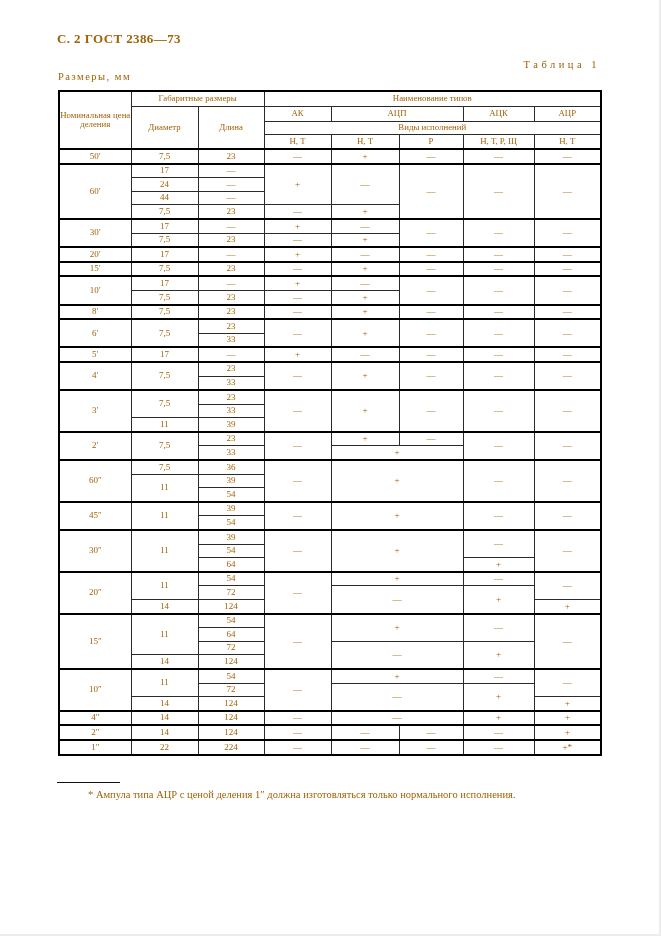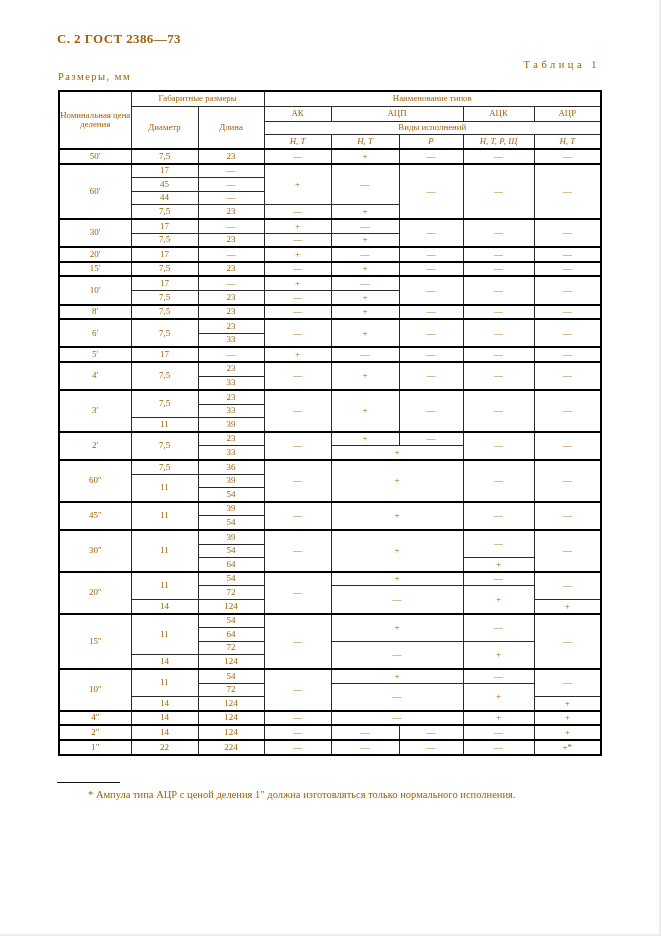--- a/index.html
+++ b/index.html
@@ -57,21 +57,21 @@
     text-align: center;
     vertical-align: middle;
     padding: 0;
     line-height: 1.05;
     overflow: hidden;
   }
   
   tr.h1 td { height: 14px; }
   tr.h2 td { height: 14px; }
   tr.h3 td { height: 12px; }
-  tr.h4 td { height: 13px; font-style: italic; }
+  tr.h4 td { height: 13px; }
   table.gost td.hd { font-size: 8.8px; }
   td.nominal-hd { line-height: 1.25; }
   
   tbody.body-rows td { height: 12.6px; }
   
   table.gost td.bt { border-top: 2px solid #000; }
   .legend {
     position: absolute;
     left: 88px;
     top: 751px;
@@ -155,21 +155,21 @@
           <td rowspan="4" class="bt">60′</td>
           <td class="bt">17</td>
           <td class="bt">—</td>
           <td rowspan="3" class="bt">+</td>
           <td rowspan="3" class="bt">—</td>
           <td rowspan="4" class="bt">—</td>
           <td rowspan="4" class="bt">—</td>
           <td rowspan="4" class="bt">—</td>
         </tr>
         <tr>
-          <td>45</td>
+          <td>24</td>
           <td>—</td>
         </tr>
         <tr>
           <td>44</td>
           <td>—</td>
         </tr>
         <tr>
           <td>7,5</td>
           <td>23</td>
           <td>—</td>

